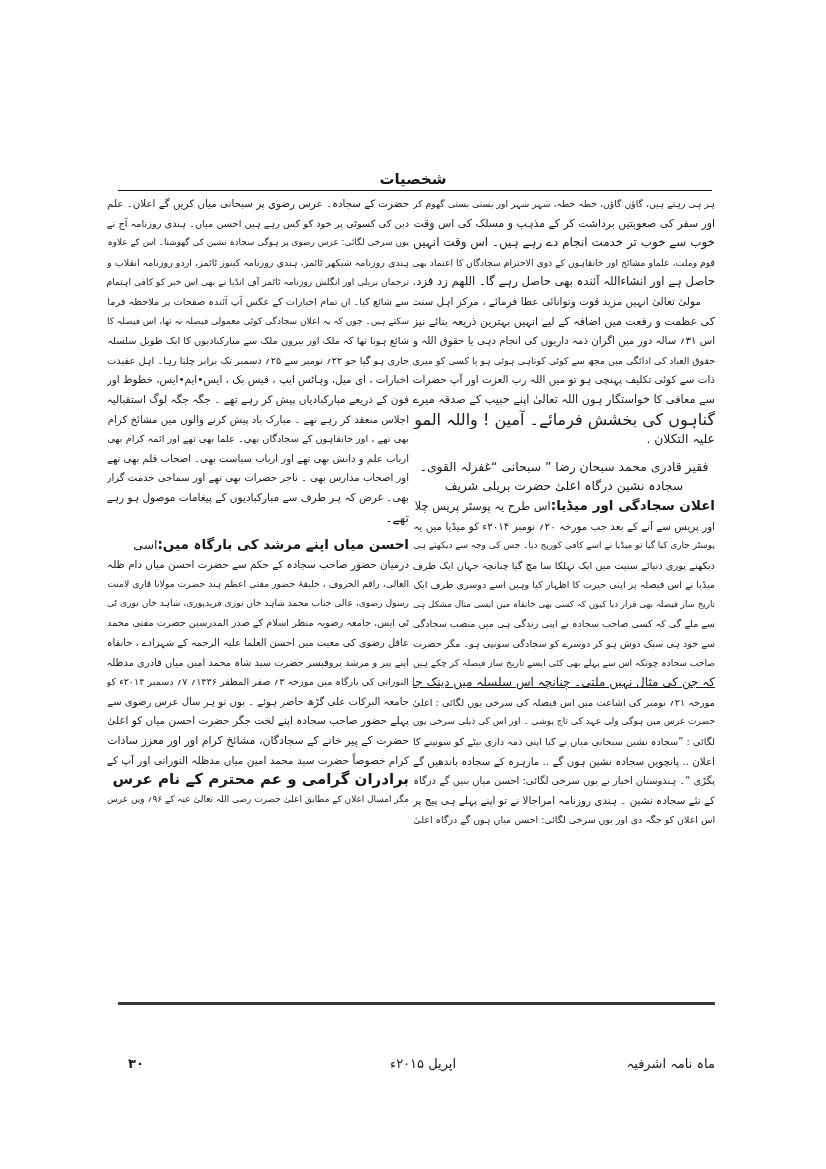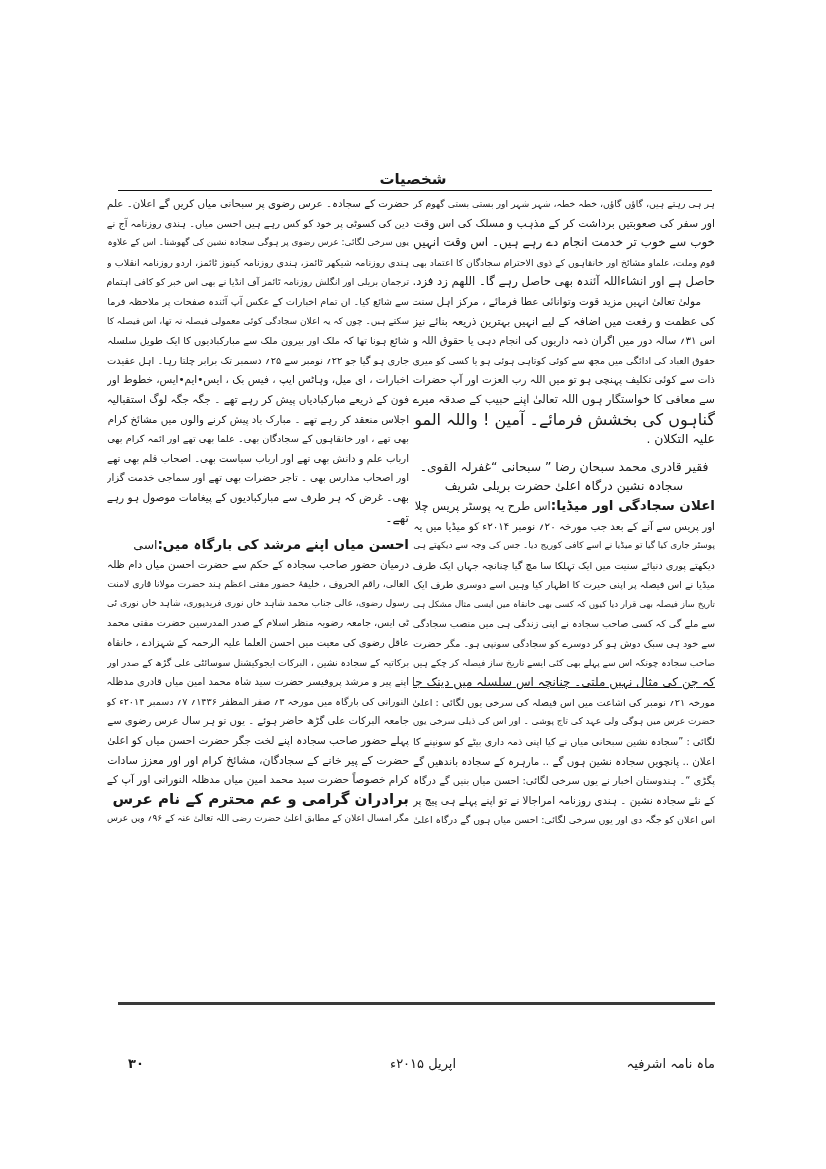--- a/index.html
+++ b/index.html
@@ -109,21 +109,20 @@
       </div>
     <div class="spacer"></div>
     <div>
       <span class="line" style="white-space: nowrap;"><span class="subhead">احسن میاں اپنے مرشد کی بارگاہ میں:</span><span>اسی</span></span>
       <div id="left-murshid">
           <span class="line" style="white-space: nowrap; font-size: 10.37px;">درمیان حضور صاحب سجادہ کے حکم سے حضرت احسن میاں دام ظلہ</span>
           <span class="line" style="white-space: nowrap; font-size: 9.27px;">العالی، راقم الحروف ، خلیفۂ حضور مفتی اعظم ہند حضرت مولانا قاری لامنت</span>
           <span class="line" style="white-space: nowrap; font-size: 9.13px;">رسول رضوی، عالی جناب محمد شاہد خاں نوری فریدپوری، شاہد خاں نوری ٹی</span>
           <span class="line" style="white-space: nowrap; font-size: 9.75px;">ٹی ایس، جامعہ رضویہ منظر اسلام کے صدر المدرسین حضرت مفتی محمد</span>
           <span class="line" style="white-space: nowrap; font-size: 9.88px;">عاقل رضوی کی معیت میں احسن العلما علیہ الرحمہ کے شہزادے ، خانقاہ</span>
-          <span class="line" style="white-space: nowrap; font-size: 9.39px;">برکاتیہ کے سجادہ نشین ، البرکات ایجوکیشنل سوسائٹی علی گڑھ کے صدر اور</span>
           <span class="line" style="white-space: nowrap; font-size: 9.91px;">اپنے پیر و مرشد پروفیسر حضرت سید شاہ محمد امین میاں قادری مدظلہ</span>
           <span class="line" style="white-space: nowrap; font-size: 9.63px;">النورانی کی بارگاہ میں مورخہ ۳؍ صفر المظفر ۱۴۳۶؍ ۷؍ دسمبر ۲۰۱۴ء کو</span>
           <span class="line" style="white-space: nowrap; font-size: 10.09px;">جامعہ البرکات علی گڑھ حاضر ہوئے ۔ یوں تو ہر سال عرس رضوی سے</span>
           <span class="line" style="white-space: nowrap; font-size: 10.46px;">پہلے حضور صاحب سجادہ اپنے لخت جگر حضرت احسن میاں کو اعلیٰ</span>
           <span class="line" style="white-space: nowrap; font-size: 10.98px;">حضرت کے پیر خانے کے سجادگان، مشائخ کرام اور اور معزز سادات</span>
           <span class="line" style="white-space: nowrap; font-size: 10.49px;">کرام خصوصاً حضرت سید محمد امین میاں مدظلہ النورانی اور آپ کے</span>
           <span class="line" style="white-space: nowrap; font-size: 15px; font-weight: bold;">برادران گرامی و عم محترم کے نام عرس رضوی کا دعوت نامہ لے کر بھیجتے ہیں</span>
           <span class="line" style="white-space: nowrap; font-size: 8.94px;">مگر امسال اعلان کے مطابق اعلیٰ حضرت رضی اللہ تعالیٰ عنہ کے ۹۶؍ ویں عرس</span>
         </div>
     </div>

